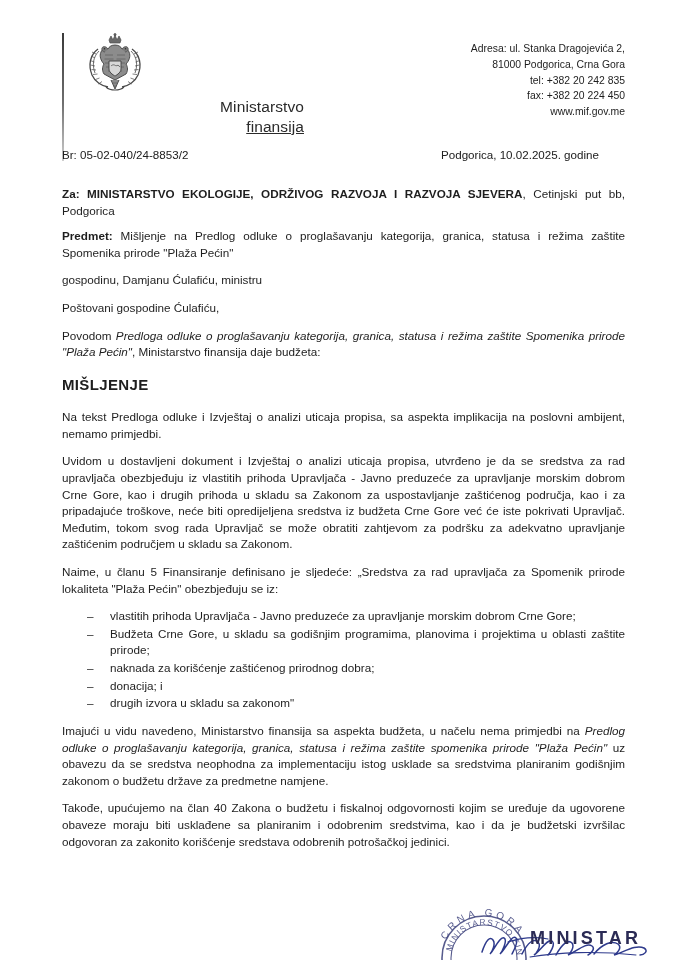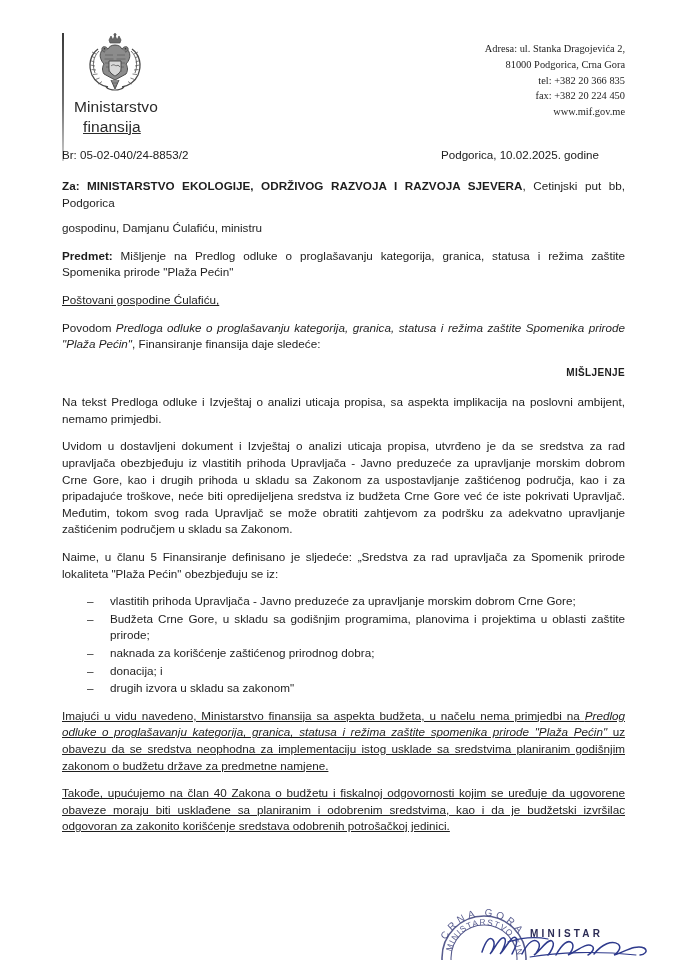--- a/index.html
+++ b/index.html
@@ -45,32 +45,32 @@
     margin-left: 4px;
     display: block;
   }
   .ministry-name {
     font-size: 15.5px;
     line-height: 1.28;
     color: #2a2a2a;
     margin-top: 2px;
     letter-spacing: .1px;
   }
-  .ministry-name span { display: block; }
+  .ministry-name span { display: block; text-align: right; }
   .ministry-name .l2 { padding-left: 9px; text-decoration: underline; }
   .address-block {
     position: absolute;
     right: 54px;
     top: 8px;
     text-align: right;
     font-size: 10.4px;
     line-height: 1.52;
     color: #1d1d1d;
   }
-  .address-block div { white-space: nowrap; font-family: Liberation Serif, serif; }
+  .address-block div { white-space: nowrap; }
 
   
   .refline {
     position: absolute;
     left: 62px;
     right: 54px;
     top: 148px;
     font-size: 11.6px;
     color: #202020;
   }
@@ -81,53 +81,53 @@
   .body-col {
     position: absolute;
     left: 62px;
     top: 178px;
     width: 563px;
     font-size: 11.7px;
     line-height: 1.42;
     color: #1e1e1e;
   }
   p.para {
-    margin: 0 0 11px 0;
+    margin: 8px 0 11px 0;
     text-align: justify;
     text-justify: inter-word;
   }
   p.tight { margin-bottom: 9px; }
   b, strong { font-weight: bold; }
   i, em { font-style: italic; }
 
   .heading-center {
     margin: 13px 0 14px 0;
-    text-align: right;
+    text-align: left;
     font-weight: bold;
-    font-size: 10px;
+    font-size: 15px;
     letter-spacing: .35px;
   }
 
   ul.dashlist {
     list-style: none;
     margin: 4px 0 11px 0;
     padding: 0;
   }
   ul.dashlist li {
     position: relative;
     padding-left: 48px;
     margin-bottom: 1px;
     text-align: justify;
   }
   ul.dashlist li .dash {
     position: absolute;
     left: 25px;
     top: 0;
   }
-  .gap-before { margin-top: 17px; text-decoration: underline; }
+  .gap-before { margin-top: 17px; }
 
   
   .signature-area {
     position: absolute;
     left: 420px;
     top: 906px;
     width: 259px;
     height: 54px;
     overflow: hidden;
   }
@@ -135,21 +135,21 @@
     position: absolute;
     left: 12px;
     top: 0;
     width: 104px;
     height: 104px;
   }
   .minister-label {
     position: absolute;
     left: 110px;
     top: 22px;
-    font-size: 10px;
+    font-size: 18px;
     letter-spacing: 3.2px;
     font-weight: 600;
     color: #2b2b55;
   }
   .signature-scribble {
     position: absolute;
     left: 58px;
     top: 24px;
     width: 190px;
     height: 30px;
@@ -200,43 +200,43 @@
       </svg>
       <div class="ministry-name">
         <span class="l1">Ministarstvo</span>
         <span class="l2">finansija</span>
       </div>
     </div>
 
     <div class="address-block">
       <div>Adresa: ul. Stanka Dragojevića 2,</div>
       <div>81000 Podgorica, Crna Gora</div>
-      <div>tel: +382 20 366 835</div>
+      <div>tel: +382 20 242 835</div>
       <div>fax: +382 20 224 450</div>
       <div>www.mif.gov.me</div>
     </div>
   </div>
 
   <div class="refline">
     <span class="docnum">Br: 05-02-040/24-8853/2</span>
     <span class="place">Podgorica, 10.02.2025. godine</span>
   </div>
 
   <div class="body-col">
 
     <p class="para tight"><b>Za:</b> <b>MINISTARSTVO EKOLOGIJE, ODRŽIVOG RAZVOJA I RAZVOJA SJEVERA</b><span>, Cetinjski put bb, Podgorica</span></p>
 
+    <p class="para"><b>Predmet:</b><span> Mišljenje na Predlog odluke o proglašavanju kategorija, granica, statusa i režima zaštite Spomenika prirode "Plaža Pećin"</span></p>
+
     <p class="para">gospodinu, Damjanu Ćulafiću, ministru</p>
 
-    <p class="para"><b>Predmet:</b><span> Mišljenje na Predlog odluke o proglašavanju kategorija, granica, statusa i režima zaštite Spomenika prirode "Plaža Pećin"</span></p>
-
 
     <p class="para gap-before">Poštovani gospodine Ćulafiću,</p>
 
-    <p class="para"><span>Povodom </span><i>Predloga odluke o proglašavanju kategorija, granica, statusa i režima zaštite Spomenika prirode "Plaža Pećin"</i><span>, Finansiranje finansija daje sledeće:</span></p>
+    <p class="para"><span>Povodom </span><i>Predloga odluke o proglašavanju kategorija, granica, statusa i režima zaštite Spomenika prirode "Plaža Pećin"</i><span>, Ministarstvo finansija daje budžeta:</span></p>
 
     <p class="heading-center">MIŠLJENJE</p>
 
     <p class="para">Na tekst Predloga odluke i Izvještaj o analizi uticaja propisa, sa aspekta implikacija na poslovni ambijent, nemamo primjedbi.</p>
 
     <p class="para">Uvidom u dostavljeni dokument i Izvještaj o analizi uticaja propisa, utvrđeno je da se sredstva za rad upravljača obezbjeđuju iz vlastitih prihoda Upravljača - Javno preduzeće za upravljanje morskim dobrom Crne Gore, kao i drugih prihoda u skladu sa Zakonom za uspostavljanje zaštićenog područja, kao i za pripadajuće troškove, neće biti opredijeljena sredstva iz budžeta Crne Gore već će iste pokrivati Upravljač. Međutim, tokom svog rada Upravljač se može obratiti zahtjevom za podršku za adekvatno upravljanje zaštićenim područjem u skladu sa Zakonom.</p>
 
     <p class="para">Naime, u članu 5 Finansiranje definisano je sljedeće: „Sredstva za rad upravljača za Spomenik prirode lokaliteta "Plaža Pećin" obezbjeđuju se iz:</p>
 
     <ul class="dashlist">

